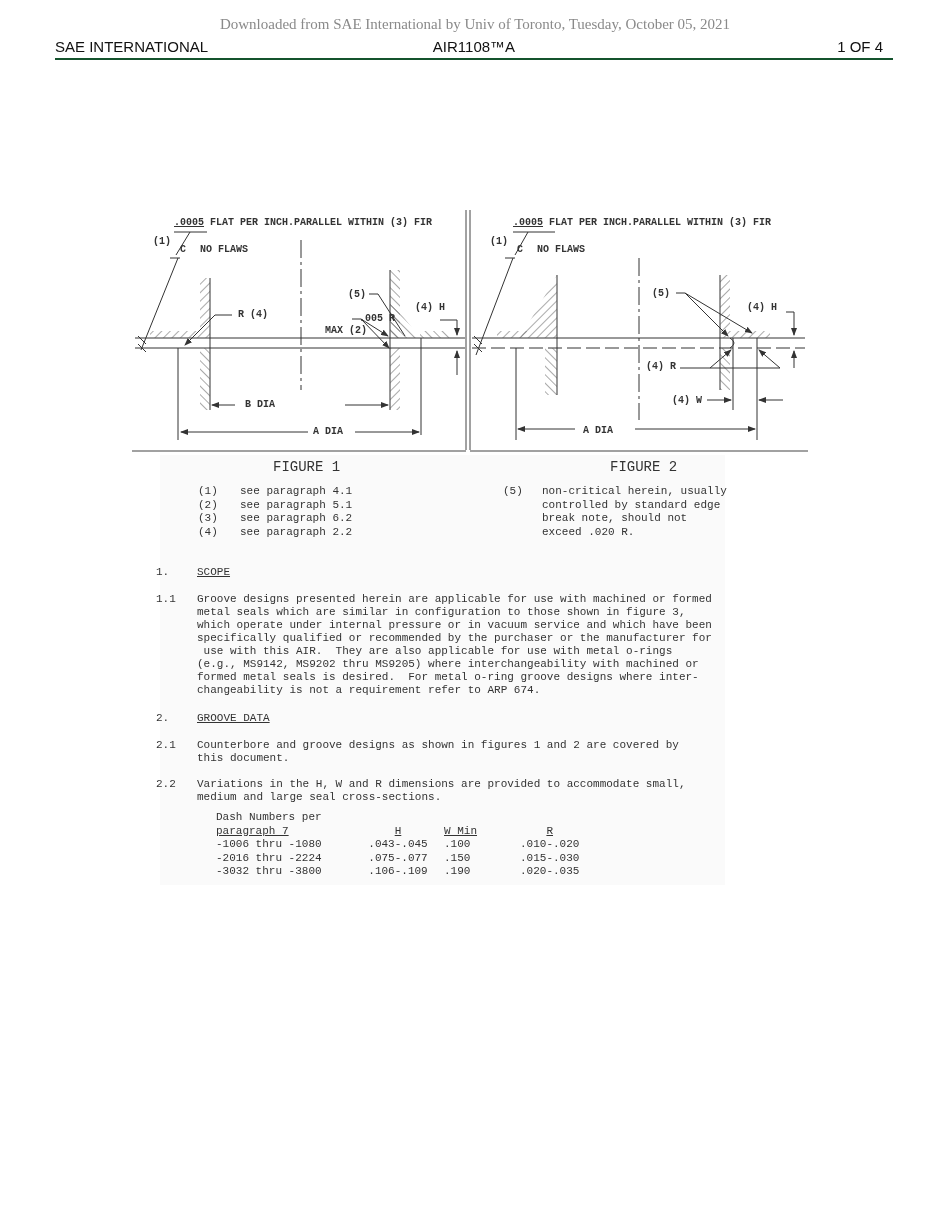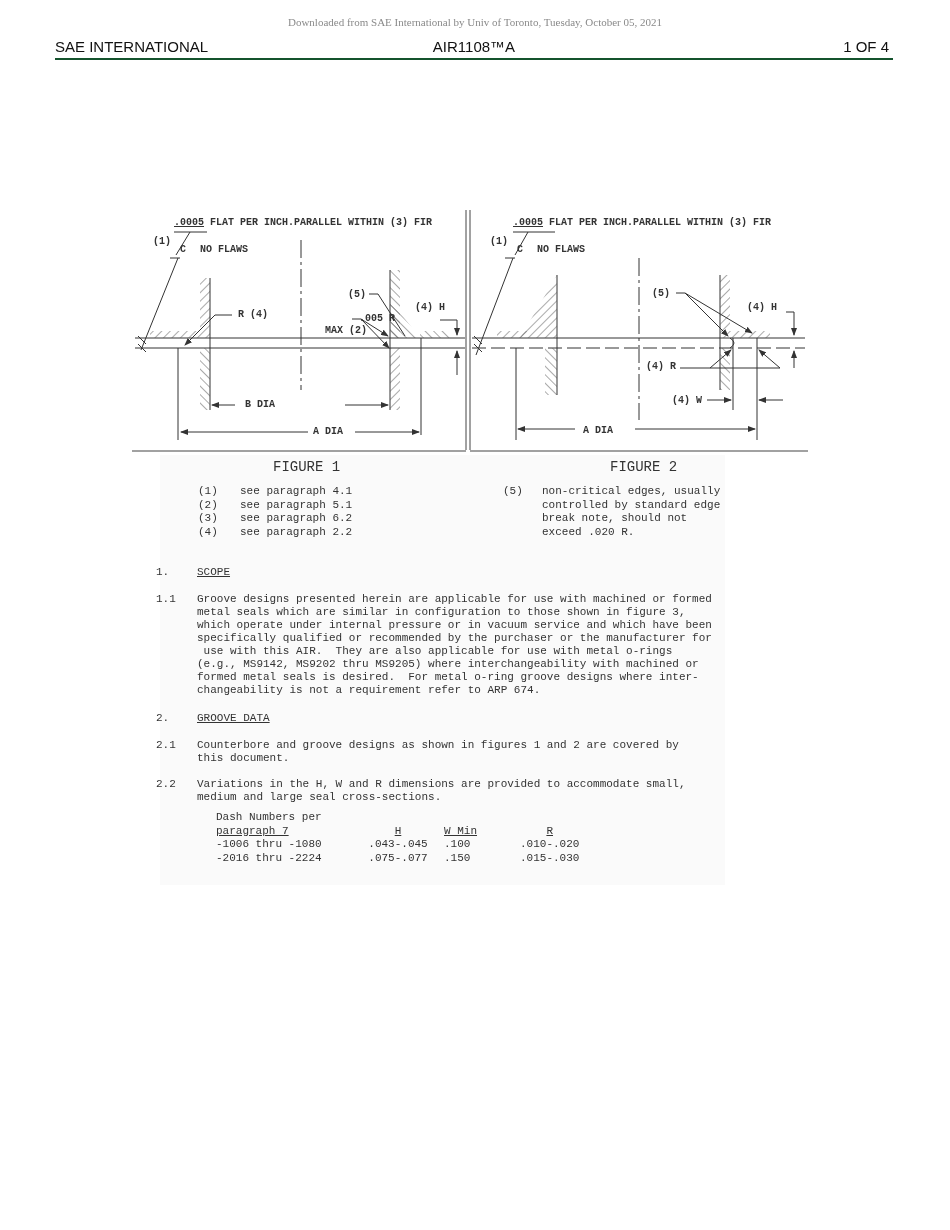--- a/index.html
+++ b/index.html
@@ -1,21 +1,21 @@
 <!DOCTYPE html>
 <html><head>
 <meta charset="utf-8">
 <style>
   html, body { margin:0; padding:0; background:#ffffff; }
   body { width:950px; height:1230px; position:relative; overflow:hidden; font-family:"Liberation Sans", sans-serif; color:#111; }
-  .dl-note { position:absolute; top:16px; left:0; width:950px; text-align:center; font-family:"Liberation Serif", serif; font-size:11px; color:#8a8a8a; }
+  .dl-note { position:absolute; top:16px; left:0; width:950px; text-align:center; font-family:"Liberation Serif", serif; font-size:15px; color:#8a8a8a; }
   .hdr { position:absolute; top:38px; left:55px; width:838px; height:20px; border-bottom:2px solid #14532d; font-size:15px; color:#111; }
   .hdr .l { position:absolute; left:0; top:0; }
   .hdr .c { position:absolute; left:0; width:100%; text-align:center; top:0; }
-  .hdr .r { position:absolute; right:4px; top:0; }
+  .hdr .r { position:absolute; right:10px; top:0; }
   .scan-bg { position:absolute; left:160px; top:455px; width:565px; height:430px; background:#fafafa; }
   .mono { font-family:"Liberation Mono", monospace; color:#333; font-size:10px;font-weight:bold; }
   .abs { position:absolute; white-space:pre; }
   .fig-cap { position:absolute; font-family:"Liberation Mono", monospace; font-size:14px; color:#333; }
   .note-row { position:absolute; font-family:"Liberation Mono", monospace; font-size:11px; color:#333; line-height:13.5px; }
   .para { position:absolute; font-family:"Liberation Mono", monospace; font-size:11px; color:#333; line-height:13.3px; white-space:pre; }
   .num { position:absolute; font-family:"Liberation Mono", monospace; font-size:11px; color:#333; }
   .ul { text-decoration:underline; }
   table.gd { position:absolute; left:216px; top:811px; border-collapse:collapse; font-family:"Liberation Mono", monospace; font-size:11px; color:#333; }
   table.gd td { padding:0; line-height:13.5px; white-space:nowrap; }
@@ -173,21 +173,21 @@
   <div class="note-row" style="left:240px;top:485px;">see paragraph 4.1</div>
   <div class="note-row" style="left:198px;top:498.5px;"><span>(2)</span></div>
   <div class="note-row" style="left:240px;top:498.5px;">see paragraph 5.1</div>
   <div class="note-row" style="left:198px;top:512px;"><span>(3)</span></div>
   <div class="note-row" style="left:240px;top:512px;">see paragraph 6.2</div>
   <div class="note-row" style="left:198px;top:525.5px;"><span>(4)</span></div>
   <div class="note-row" style="left:240px;top:525.5px;">see paragraph 2.2</div>
 </div>
 <div>
   <div class="note-row" style="left:503px;top:485px;">(5)</div>
-  <div class="note-row" style="left:542px;top:485px;">non-critical edges, usually</div>
+  <div class="note-row" style="left:542px;top:485px;">non-critical herein, usually</div>
   <div class="note-row" style="left:542px;top:498.5px;">controlled by standard edge</div>
   <div class="note-row" style="left:542px;top:512px;">break note, should not</div>
   <div class="note-row" style="left:542px;top:525.5px;">exceed .020 R.</div>
 </div>
 
 <div class="num" style="left:156px;top:566px;">1.</div>
 <div class="num ul" style="left:197px;top:566px;">SCOPE</div>
 
 <div class="num" style="left:156px;top:593px;">1.1</div>
 <div>
@@ -235,14 +235,20 @@
     <td style="text-align:center;">.043-.045</td>
     <td>.100</td>
     <td style="text-align:center;">.010-.020</td>
   </tr>
   <tr>
     <td>-2016 thru -2224</td>
     <td style="text-align:center;">.075-.077</td>
     <td>.150</td>
     <td style="text-align:center;">.015-.030</td>
   </tr>
+  <tr>
+    <td>-3032 thru -3800</td>
+    <td style="text-align:center;">.106-.109</td>
+    <td>.190</td>
+    <td style="text-align:center;">.020-.035</td>
+  </tr>
 </tbody>
   </table>
 
 </body></html>

